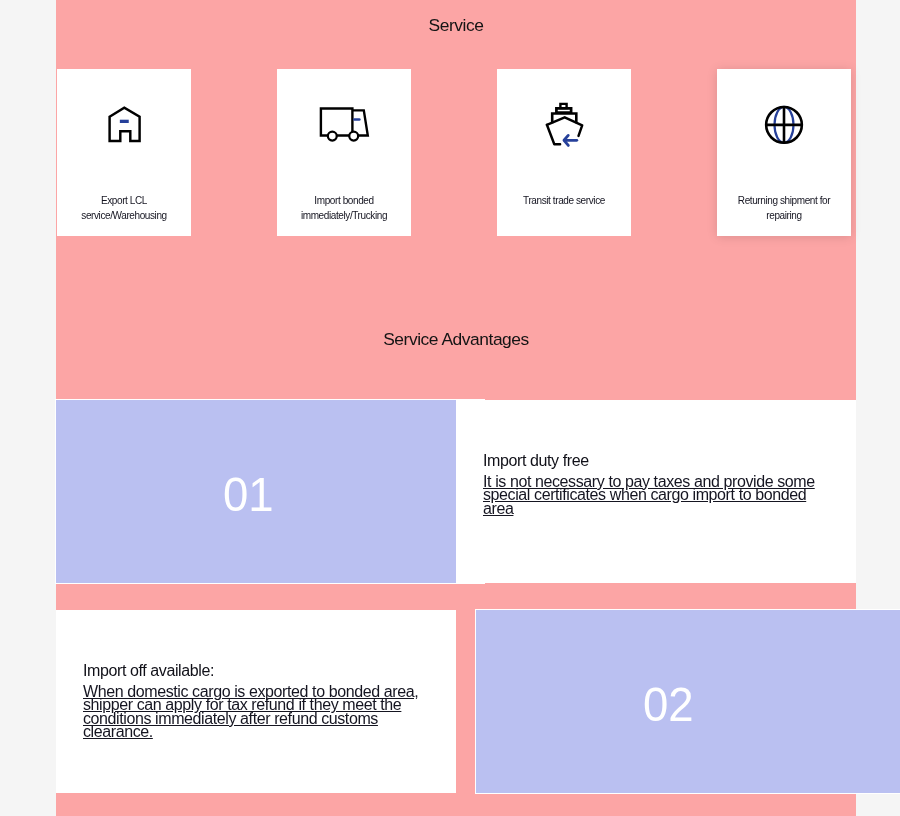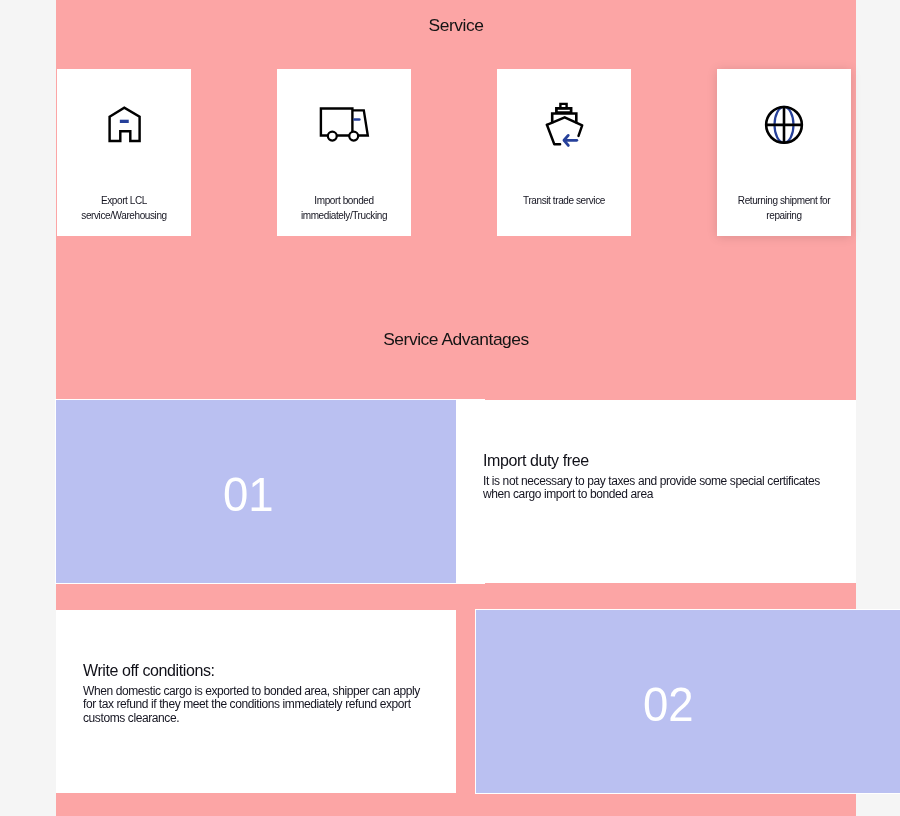--- a/index.html
+++ b/index.html
@@ -52,21 +52,21 @@
   .adv-num .num {
     position:absolute; left:166.7px; top:66px;
     display:block; transform:scaleX(0.93); transform-origin:left top;
   }
   .adv-text {
     position:absolute; top:0; width:400px; height:183px;
     background:#ffffff;
   }
   .adv-inner { position:absolute; width:348px; }
   .adv-head { font-size:16px; letter-spacing:-0.4px; line-height:14px; font-weight:400; color:#101018; margin-bottom:6.3px; }
-  .adv-body { font-size:12px; letter-spacing:-0.4px; line-height:13.4px; color:#151521; }
+  .adv-body { font-size:16px; letter-spacing:-0.4px; line-height:13.4px; color:#151521;text-decoration:underline; }
 </style>
 </head>
 <body>
 
 <div class="page">
 
   <div class="section-title" id="service-title">Service</div>
 
   <div class="svc-grid">
 
@@ -140,22 +140,22 @@
       <div class="adv-inner" style="left:27px; top:54.4px;">
         <div class="adv-head">Import duty free</div>
         <div class="adv-body">It is not necessary to pay taxes and provide some special certificates when cargo import to bonded area</div>
       </div>
     </div>
   </div>
 
   <div class="adv-row" id="adv-row-2">
     <div class="adv-text" style="left:0px">
       <div class="adv-inner" style="left:27px; top:54.4px;">
-        <div class="adv-head">Write off conditions:</div>
-        <div class="adv-body">When domestic cargo is exported to bonded area, shipper can apply for tax refund if they meet the conditions immediately refund export customs clearance.</div>
+        <div class="adv-head">Import off available:</div>
+        <div class="adv-body">When domestic cargo is exported to bonded area, shipper can apply for tax refund if they meet the conditions immediately after refund customs clearance.</div>
       </div>
     </div>
     <div class="adv-num" style="left:420px">
       <span class="num">02</span>
     </div>
   </div>
 
 </div>
 
 </body></html>

